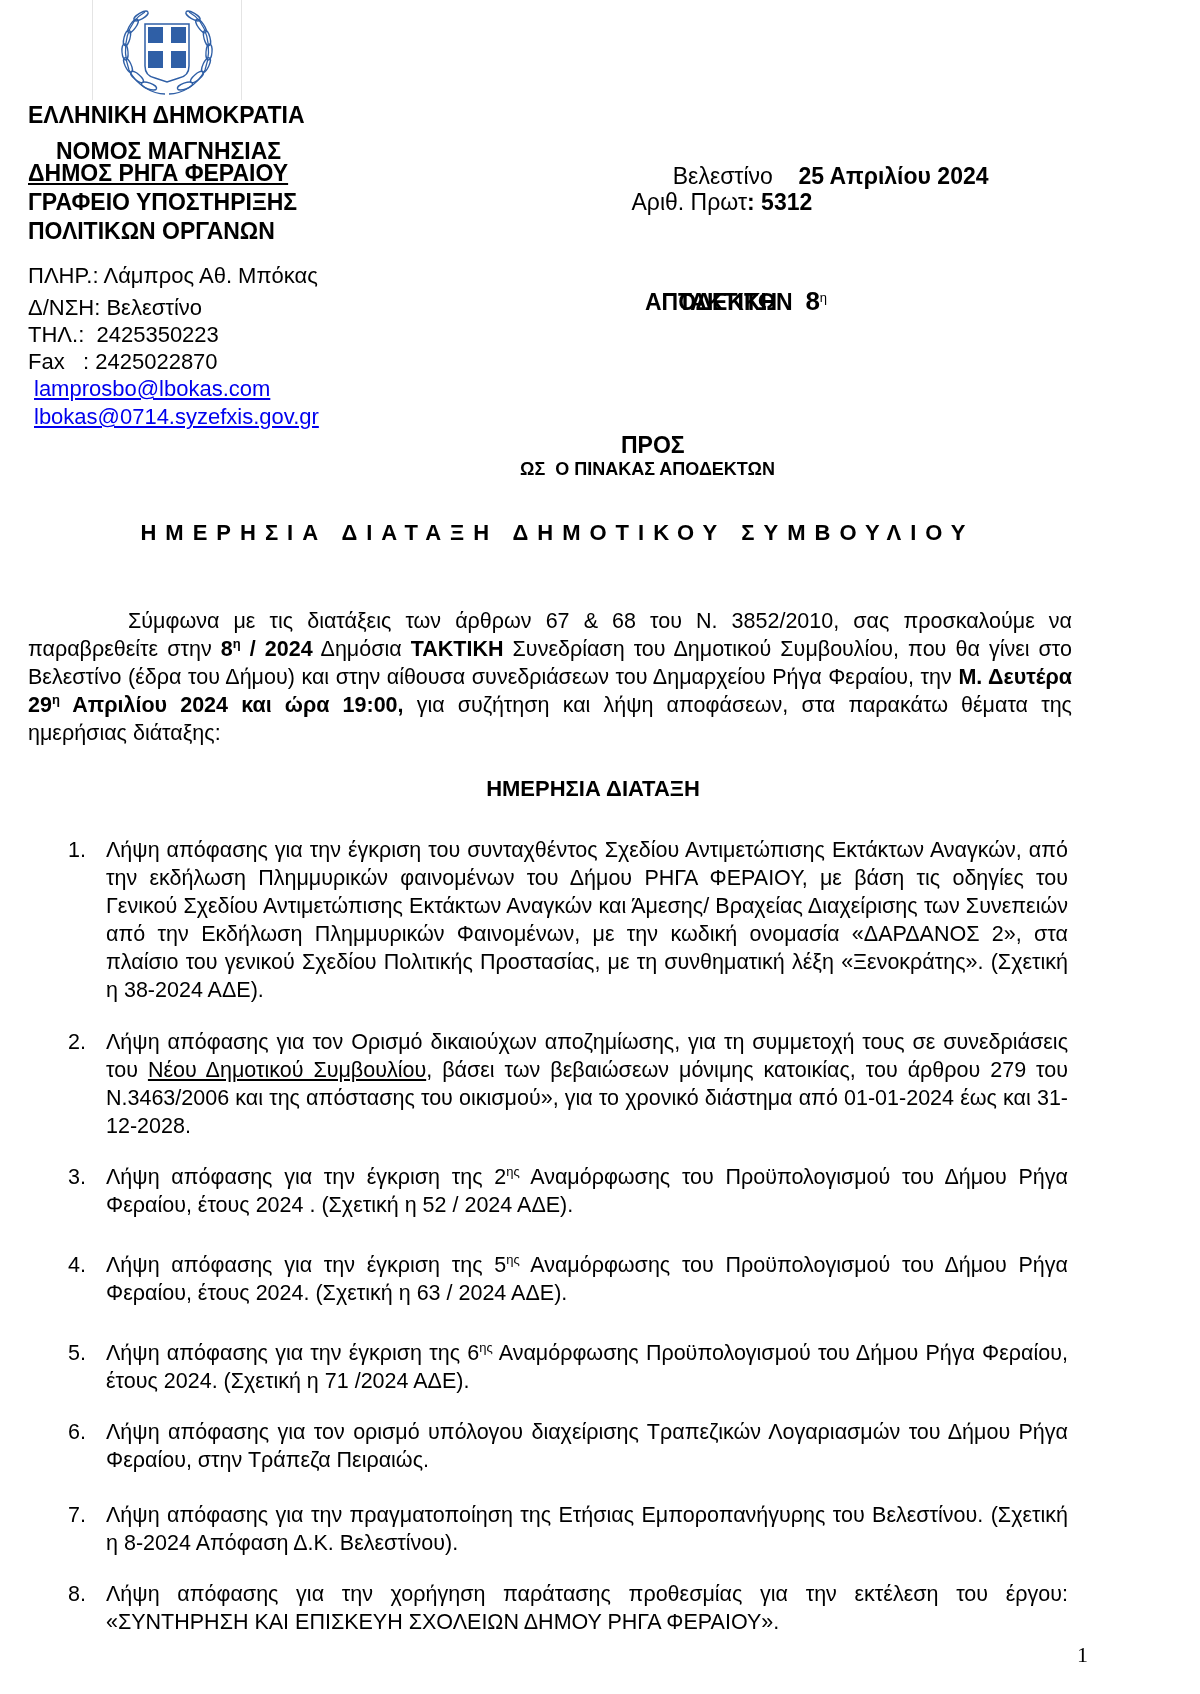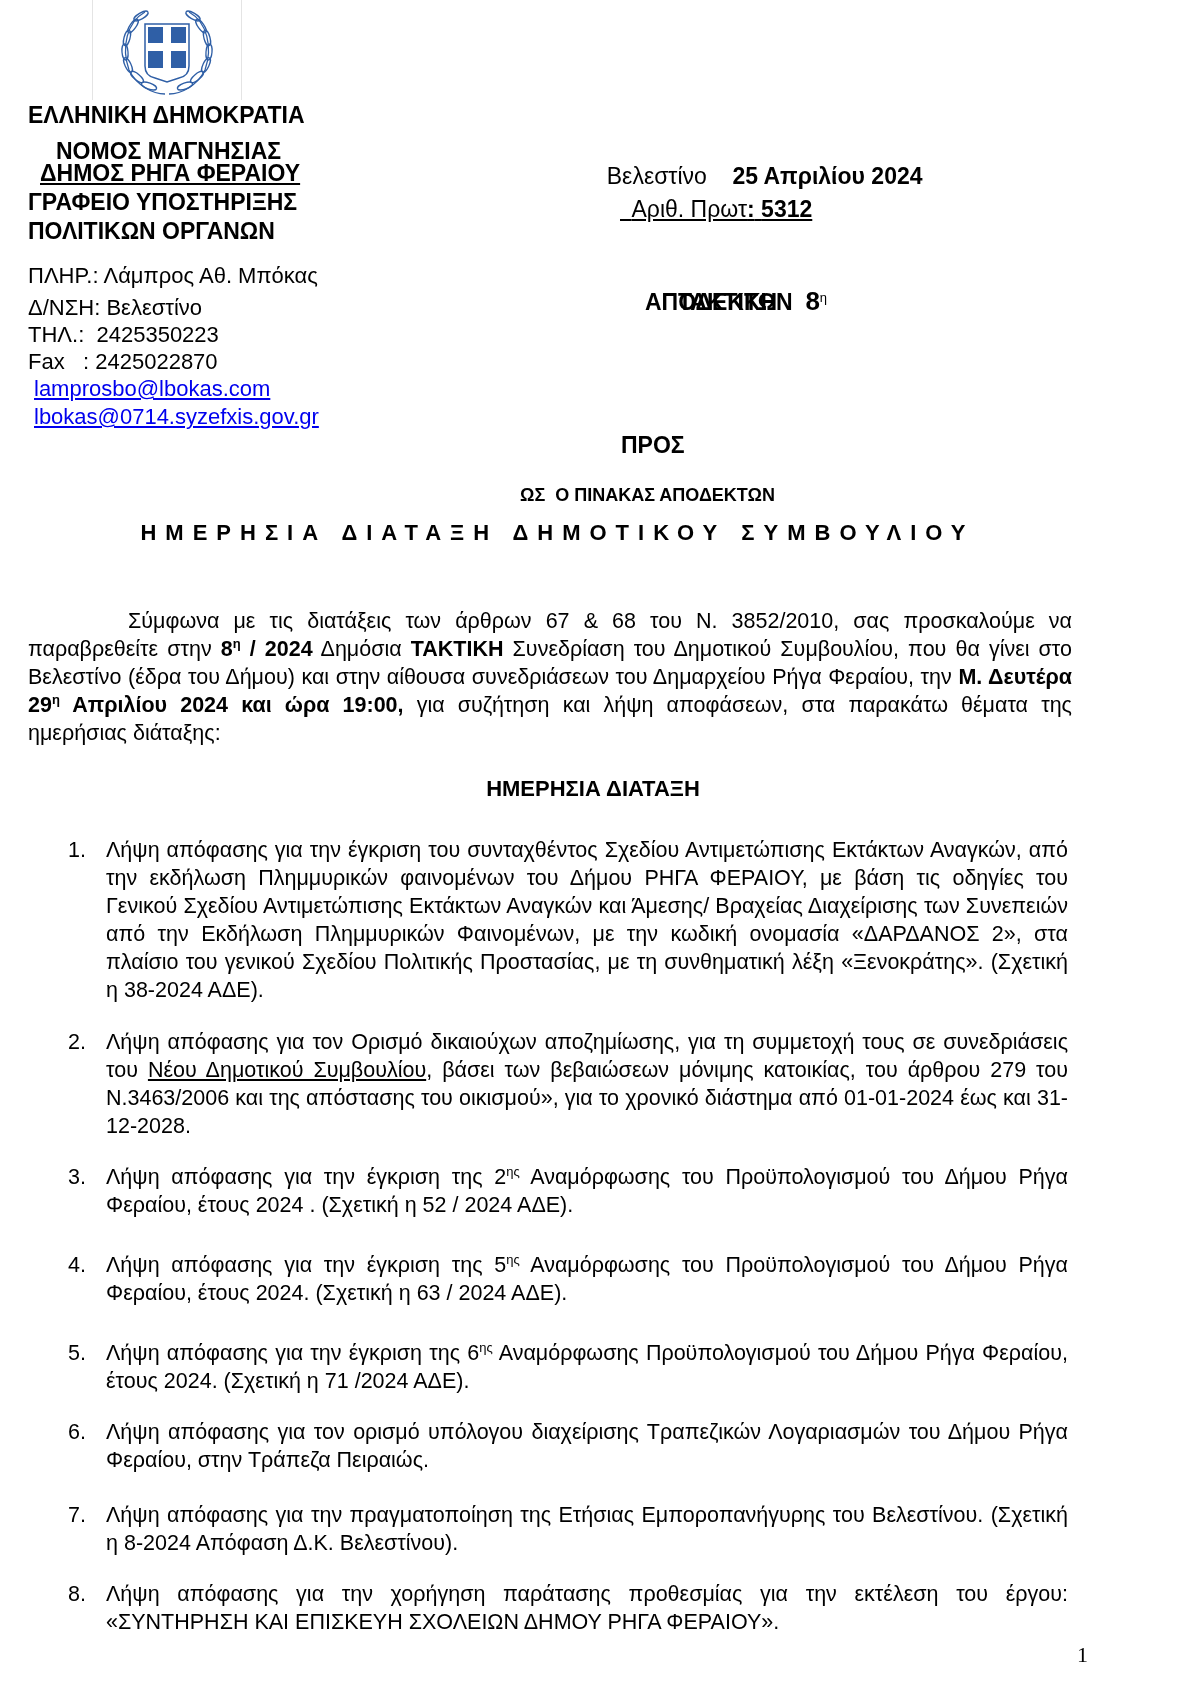--- a/index.html
+++ b/index.html
@@ -120,45 +120,45 @@
     <path d="M40 22 H84 V64 Q84 74 74 76 L62 80 L50 76 Q40 74 40 64 Z" fill="#ffffff" stroke="#2f5fa6" stroke-width="1.5"></path>
     <rect x="43" y="25" width="15" height="16" fill="#2f5fa6"></rect>
     <rect x="66" y="25" width="15" height="16" fill="#2f5fa6"></rect>
     <rect x="43" y="49" width="15" height="17" fill="#2f5fa6"></rect>
     <rect x="66" y="49" width="15" height="17" fill="#2f5fa6"></rect>
   </svg>
 </div>
 
 <div class="abs hdr-bold" style="top:100px;">ΕΛΛΗΝΙΚΗ ΔΗΜΟΚΡΑΤΙΑ</div>
 <div class="abs hdr-bold" style="top:136px; left:56px;">ΝΟΜΟΣ ΜΑΓΝΗΣΙΑΣ</div>
-<div class="abs hdr-bold u" style="top:158px;margin-left:12px;">ΔΗΜΟΣ ΡΗΓΑ ΦΕΡΑΙΟΥ</div>
+<div class="abs hdr-bold u" style="top:158px;">ΔΗΜΟΣ ΡΗΓΑ ΦΕΡΑΙΟΥ</div>
 <div class="abs hdr-bold" style="top:187px;">ΓΡΑΦΕΙΟ ΥΠΟΣΤΗΡΙΞΗΣ</div>
 <div class="abs hdr-bold" style="top:216px;">ΠΟΛΙΤΙΚΩΝ ΟΡΓΑΝΩΝ</div>
 
 <div class="abs info" style="top:262px;">ΠΛΗΡ.: Λάμπρος Αθ. Μπόκας</div>
 <div class="abs info" style="top:294px;text-align:center;">Δ/ΝΣΗ: Βελεστίνο</div>
 <div class="abs info" style="top:321px;">ΤΗΛ.:  2425350223</div>
 <div class="abs info" style="top:348px;">Fax   : 2425022870</div>
 <a class="abs email" style="top:375px; left:34px;">lamprosbo@lbokas.com</a>
 <a class="abs email" style="top:403px; left:34px;">lbokas@0714.syzefxis.gov.gr</a>
 
-<div class="abs right-hdr" style="top:131px; left:594px;">
+<div class="abs right-hdr" style="top:131px; left:660px;">
   <span>Βελεστίνο</span><span>    </span><span class="b">25 Απριλίου 2024</span>
 </div>
-<div class="abs right-hdr" style="top:164px; left:620px;text-decoration:underline;">
+<div class="abs right-hdr" style="top:157px; left:620px;">
   <span>Αριθ. Πρωτ</span><span class="b">:</span><span class="b"> </span><span class="b">5312</span>
 </div>
 
 <div class="abs" style="top:259px; left:633px; font-size:23px; font-weight:bold; white-space:pre;">
   <span>ΑΠΟΔΕΚΤΩΝ</span><span>  </span><span style="font-size:26px;">8</span><sup style="font-weight:normal;">η</sup>
 </div>
 <div class="abs" style="top:289px; left:678px; font-size:23px; font-weight:bold;">ΤΑΚΤΙΚΗ</div>
 
 <div class="abs" style="top:432px; left:621px; font-size:23px; font-weight:bold;">ΠΡΟΣ</div>
-<div class="abs" style="top:485px; left:520px; font-size:18px; font-weight:bold; white-space:pre;">ΩΣ  Ο ΠΙΝΑΚΑΣ ΑΠΟΔΕΚΤΩΝ</div>
+<div class="abs" style="top:459px; left:520px; font-size:18px; font-weight:bold; white-space:pre;">ΩΣ  Ο ΠΙΝΑΚΑΣ ΑΠΟΔΕΚΤΩΝ</div>
 
 <div class="abs spaced-title">ΗΜΕΡΗΣΙΑ ΔΙΑΤΑΞΗ ΔΗΜΟΤΙΚΟΥ ΣΥΜΒΟΥΛΙΟΥ</div>
 
 <div class="abs para" style="top:607px;">
   <span class="indent"></span><span>Σύμφωνα με τις διατάξεις των άρθρων 67 &amp;  68 του Ν. 3852/2010, σας προσκαλούμε να παραβρεθείτε στην </span><span class="b">8</span><sup class="b">η</sup><span class="b"> / 2024</span><span> Δημόσια </span><span class="b">ΤΑΚΤΙΚΗ</span><span> Συνεδρίαση του Δημοτικού Συμβουλίου, που θα γίνει στο Βελεστίνο (έδρα του Δήμου) και στην αίθουσα συνεδριάσεων του Δημαρχείου Ρήγα Φεραίου, την </span><span class="b">Μ. Δευτέρα 29</span><sup class="b">η</sup><span class="b"> Απριλίου  2024 και ώρα 19:00,</span><span>  για συζήτηση και λήψη αποφάσεων,  στα παρακάτω θέματα της ημερήσιας διάταξης:</span>
 </div>
 
 <div class="abs agenda-title">ΗΜΕΡΗΣΙΑ ΔΙΑΤΑΞΗ</div>
 
 <div class="abs item" style="top:836px;">

